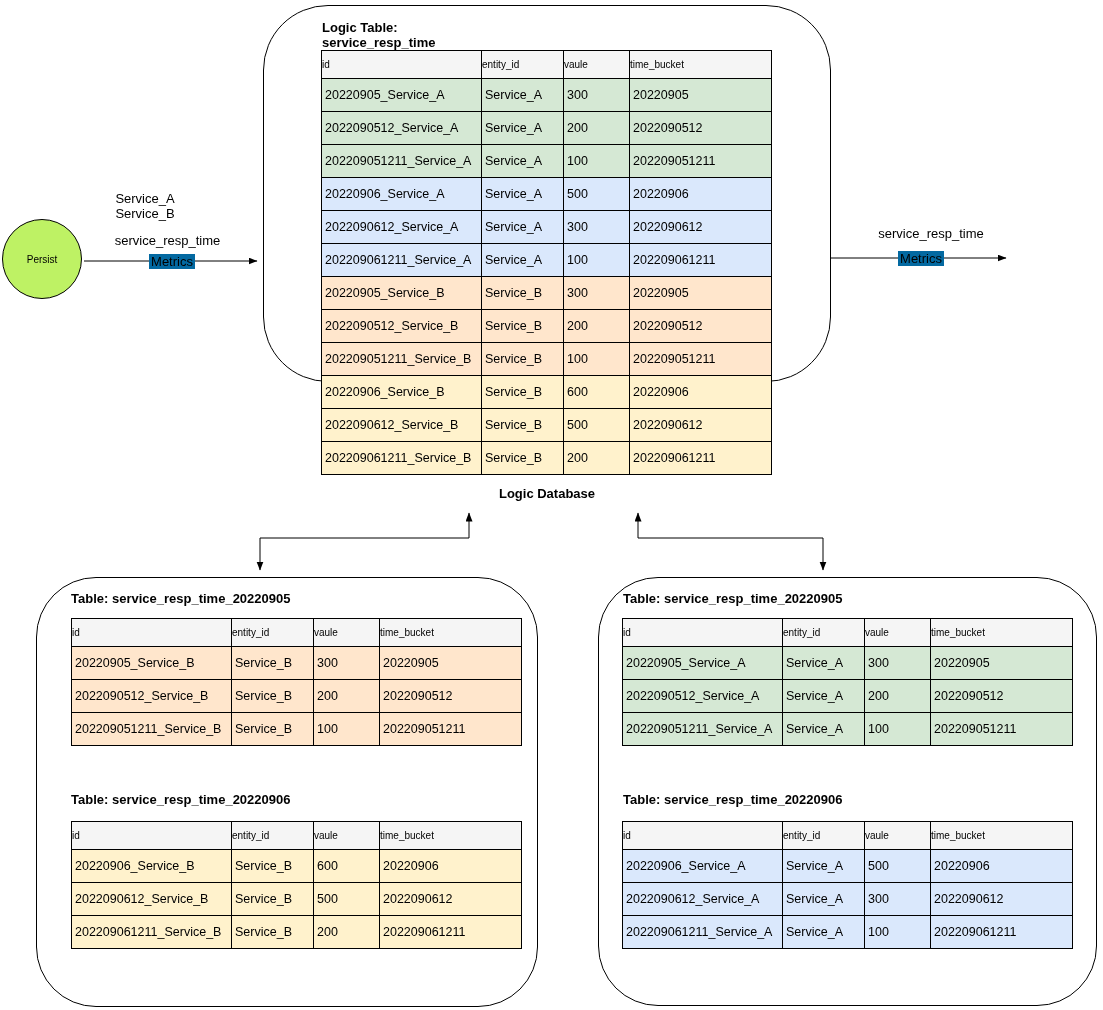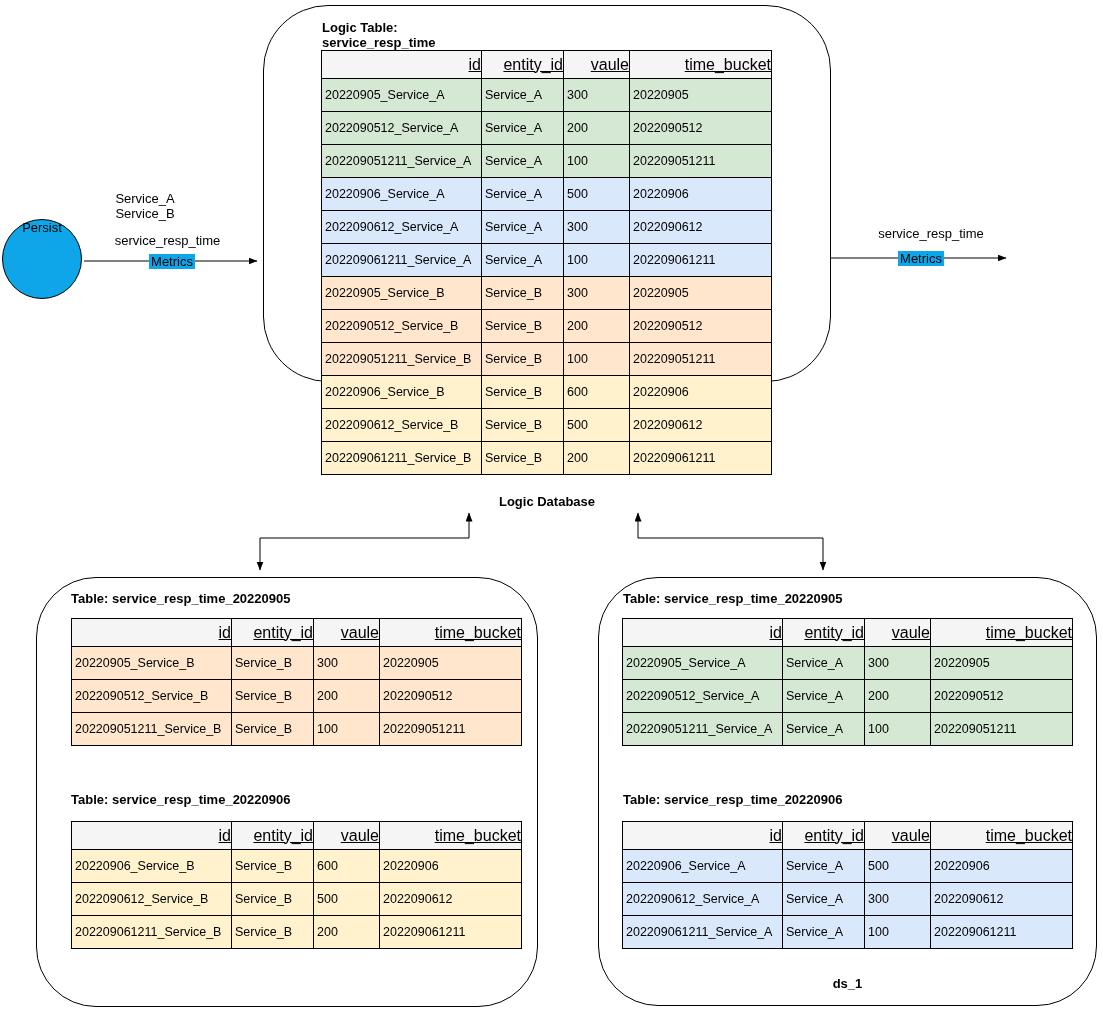--- a/index.html
+++ b/index.html
@@ -6,38 +6,38 @@
   #canvas{
     position:relative;width:1103px;height:1010px;overflow:hidden;
     font-family:"Liberation Sans",sans-serif;color:#000;background:#ffffff;
   }
   .rbox{position:absolute;border:1px solid #000;background:#fff;box-sizing:border-box;}
   #logic-box{left:263px;top:5px;width:568px;height:377px;border-radius:65px;}
   #ds0-box{left:36px;top:577px;width:502px;height:430px;border-radius:60px;}
   #ds1-box{left:598px;top:577px;width:499px;height:429px;border-radius:60px;}
   .circle{
     position:absolute;width:80px;height:80px;border:1px solid #000;border-radius:50%;
-    background:#0ea5e9;display:flex;align-items:flex-start;justify-content:center;
-    font-size:13px;box-sizing:border-box;
+    background:#bef264;display:flex;align-items:center;justify-content:center;
+    font-size:10px;box-sizing:border-box;
   }
   #persist-node{left:2px;top:219px;}
   #query-node{left:1012px;top:216px;}
   .btitle{position:absolute;font-weight:bold;font-size:13px;line-height:15px;white-space:nowrap;}
   .caption{position:absolute;left:0;width:100%;text-align:center;font-weight:bold;font-size:13px;}
   .dtable{position:absolute;border-collapse:collapse;table-layout:fixed;font-size:12.5px;}
   .dtable th{
-    border:1px solid #000;font-weight:400;height:27px;text-align:right;
-    padding:0;overflow:hidden;white-space:nowrap;font-size:16px;text-decoration:underline;
+    border:1px solid #000;font-weight:400;height:27px;text-align:left;
+    padding:0;overflow:hidden;white-space:nowrap;font-size:10px;
   }
   .dtable td{
     border:1px solid #000;height:32px;padding:0 0 0 3px;text-align:left;
     overflow:hidden;white-space:nowrap;
   }
   .lbl{position:absolute;font-size:13px;text-align:center;line-height:15px;}
-  .online span{background:#0ea5e9;padding:0 2px;}
+  .online span{background:#0369a1;padding:0 2px;}
   svg.arrows{position:absolute;left:0;top:0;pointer-events:none;}
 </style>
 </head>
 <body>
 
 <div id="canvas">
 
   <div id="logic-box" class="rbox">
     <div class="btitle" style="left:58px;top:14px;">
       <div>Logic Table:</div>
@@ -126,21 +126,21 @@
             <td>2022090612</td>
           </tr>
           <tr style="background: rgb(255, 242, 204);">
             <td>202209061211_Service_B</td>
             <td>Service_B</td>
             <td>200</td>
             <td>202209061211</td>
           </tr>
         </tbody>
       </table>
-    <div class="caption" style="top:480px;margin-top:8px;">Logic Database</div>
+    <div class="caption" style="top:480px;">Logic Database</div>
   </div>
 
   <div id="ds0-box" class="rbox">
     <div class="btitle" style="left:34px;top:13px;">Table: service_resp_time_20220905</div>
     <table class="dtable" style="left:34px;top:40px;">
         <colgroup>
           <col style="width: 160px;">
           <col style="width: 82px;">
           <col style="width: 66px;">
           <col style="width: 142px;">
@@ -281,21 +281,20 @@
             <td>2022090612</td>
           </tr>
           <tr style="background: rgb(218, 232, 252);">
             <td>202209061211_Service_A</td>
             <td>Service_A</td>
             <td>100</td>
             <td>202209061211</td>
           </tr>
         </tbody>
       </table>
-    <div class="caption" style="top:398px;">ds_1</div>
   </div>
 
   <svg class="arrows" width="1103" height="1010" viewBox="0 0 1103 1010">
     <defs>
       <marker id="arr" markerWidth="10" markerHeight="8" refX="8.5" refY="3.5" orient="auto">
         <path d="M0,0 L9,3.5 L0,7 Z" fill="#000"></path>
       </marker>
     </defs>
     <path d="M 84 261 L 257 261" stroke="#000" stroke-width="1" fill="none" marker-end="url(#arr)"></path>
     <path d="M 831 258 L 1006 258" stroke="#000" stroke-width="1" fill="none" marker-end="url(#arr)"></path>

